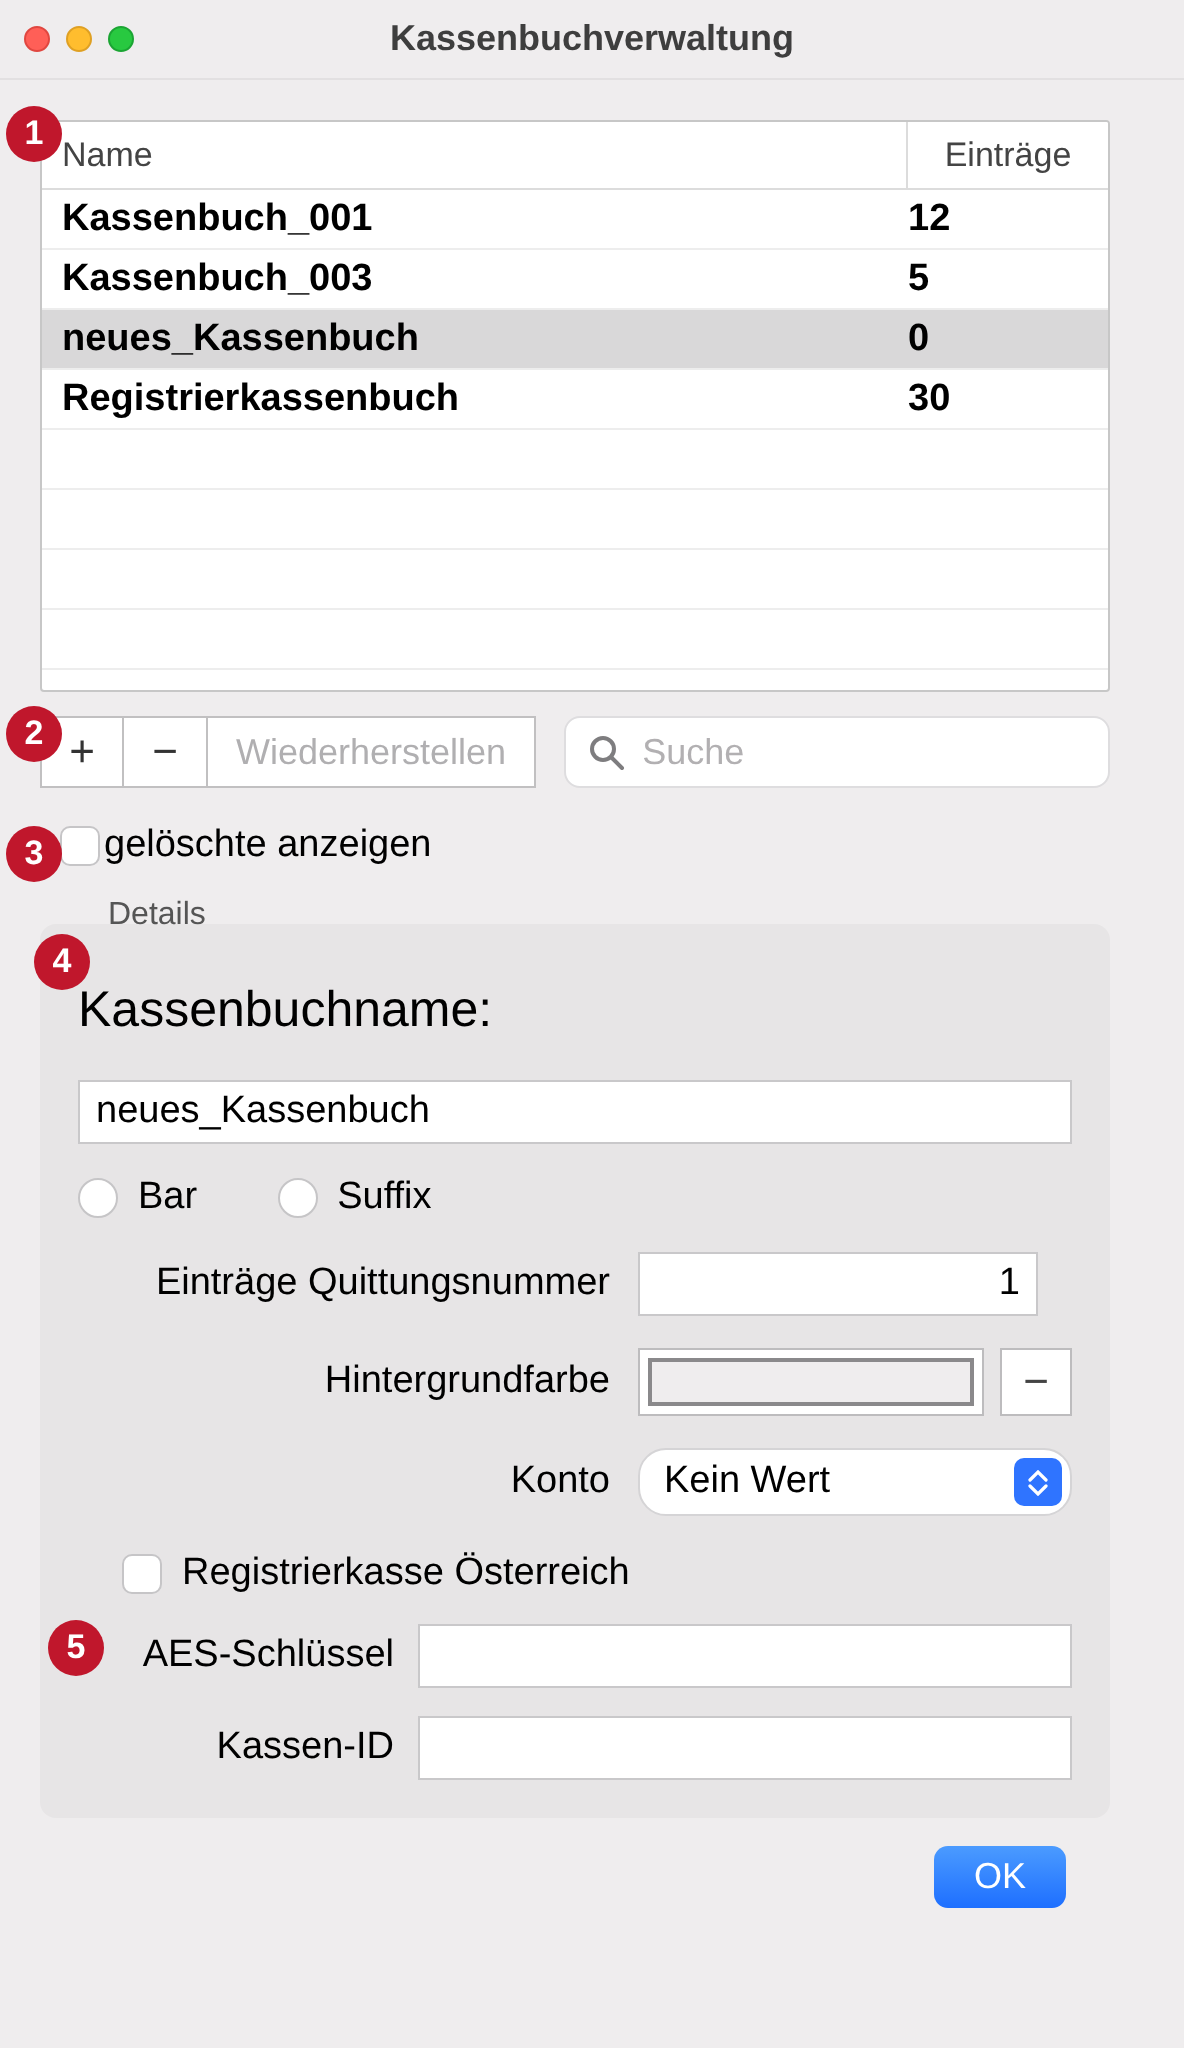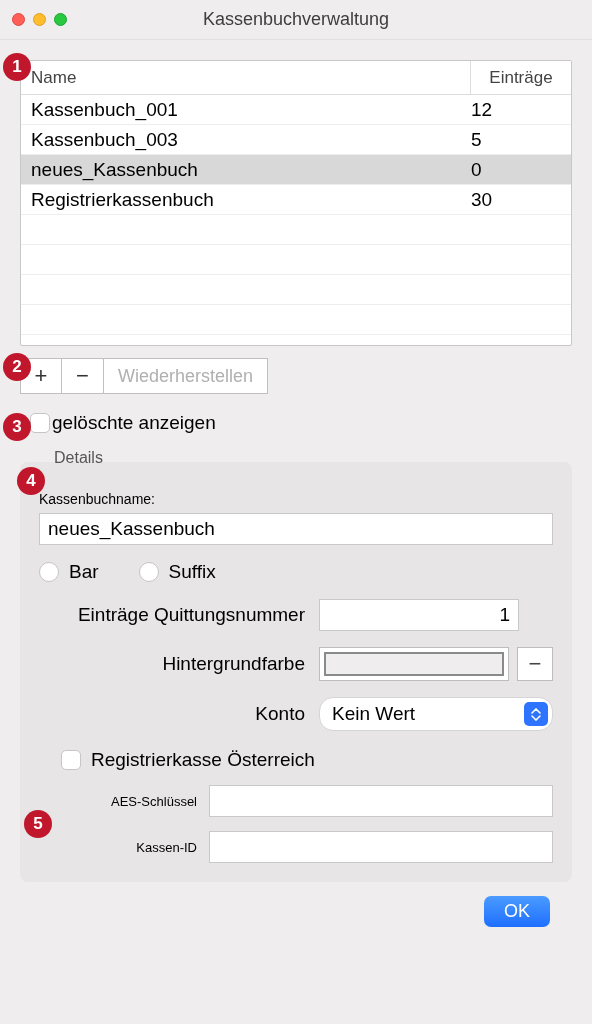--- a/index.html
+++ b/index.html
@@ -25,27 +25,27 @@
   }
   .traffic { display: flex; gap: 8px; align-items: center; }
   .tl { width: 13px; height: 13px; border-radius: 50%; }
   .tl.r { background: #ff5f57; border:1px solid #e04740;}
   .tl.y { background: #ffbd2e; border:1px solid #dfa023;}
   .tl.g { background: #28c940; border:1px solid #1ba533;}
   .title {
     position: absolute;
     left: 0; right: 0;
     text-align: center;
-    font-weight: 400;
+    font-weight: 700;
     font-size: 18px;
     color: #3e3e3e;
     pointer-events: none;
   }
   
-  .content { padding: 10px 20px 0 20px; position: relative; }
+  .content { padding: 10px 37px 0 20px; position: relative; }
 
   
   .table-wrap {
     border: 1px solid #c7c7c7;
     background: #fff;
     border-radius: 2px;
     margin-top: 10px;
     height: 286px;
     overflow: hidden;
   }
@@ -61,20 +61,21 @@
   .th-name { flex: 1; padding-left: 10px; }
   .th-sep { width:1px; background:#dcdcdc; height:100%; }
   .th-ent { width: 100px; text-align: center; }
   .tbody { }
   .trow {
     display: flex;
     height: 30px;
     align-items: center;
     border-bottom: 1px solid #ededed;
     font-size: 19px;
+    font-weight: bold;
   }
   .trow.sel { background: #d9d8d9; }
   .td-name { flex: 1; padding-left: 10px; }
   .td-ent { width: 100px; text-align: left; padding-right: 16px; }
   .trow.empty { border-bottom: 1px solid #ededed; }
 
   
   .toolbar {
     display: flex;
     align-items: stretch;
@@ -154,21 +155,21 @@
   .legend {
     position: absolute;
     top: -14px;
     left: 14px;
     font-size: 16px;
     color: #555;
     background: transparent;
     padding: 0 4px;
     margin-left: 15px;
   }
-  .field-label { font-size: 14px; margin-bottom: 6px; }
+  .field-label { font-size: 25px; margin-bottom: 20px; }
   .text-input {
     width: 100%;
     height: 32px;
     border: 1px solid #c9c8ca;
     background: #fff;
     font-size: 19px;
     padding: 2px 8px;
     outline: none;
   }
   .radio-row {
@@ -240,21 +241,21 @@
     gap:1px;
     margin-left:auto;
   }
   .select .chev svg { display:block; }
 
   .subgroup {
     margin-top: 18px;
   }
   .sub-check { display:flex; align-items:center; gap:10px; margin-left: 22px; font-size:19px; }
   .sub-row { display:flex; align-items:center; margin-top:14px; }
-  .sub-row .slbl { width: 170px; text-align:right; padding-right:12px; font-size:13px; }
+  .sub-row .slbl { width: 170px; text-align:right; padding-right:12px; font-size:19px; }
   .sub-row input.text-input { flex:1; }
 
   
   .ok-bar { display:flex; justify-content:flex-end; padding: 14px 22px 0 0;}
   .ok-btn {
     background: linear-gradient(#4b9bff,#1e6fff);
     color:#fff;
     border:none;
     border-radius:7px;
     padding: 5px 20px;
@@ -335,20 +336,27 @@
           <div class="td-ent"></div>
         </div>
       </div>
   </div>
 
   <div class="toolbar">
     <div class="btn-group">
       <div class="btn">+</div>
       <div class="btn">−</div>
       <div class="btn-restore">Wiederherstellen</div>
+    </div>
+    <div class="search">
+      <svg width="20" height="20" viewBox="0 0 20 20">
+        <circle cx="8.5" cy="8.5" r="5.5" stroke="#7e7d7f" stroke-width="2" fill="none"></circle>
+        <line x1="13" y1="13" x2="18" y2="18" stroke="#7e7d7f" stroke-width="2" stroke-linecap="round"></line>
+      </svg>
+      <input type="text" placeholder="Suche" style="">
     </div>
   </div>
 
   <div class="check-row">
     <div class="mac-check"></div>
     <span>gelöschte anzeigen</span>
   </div>
 
   <div class="fieldset">
     <div class="legend">Details</div>

